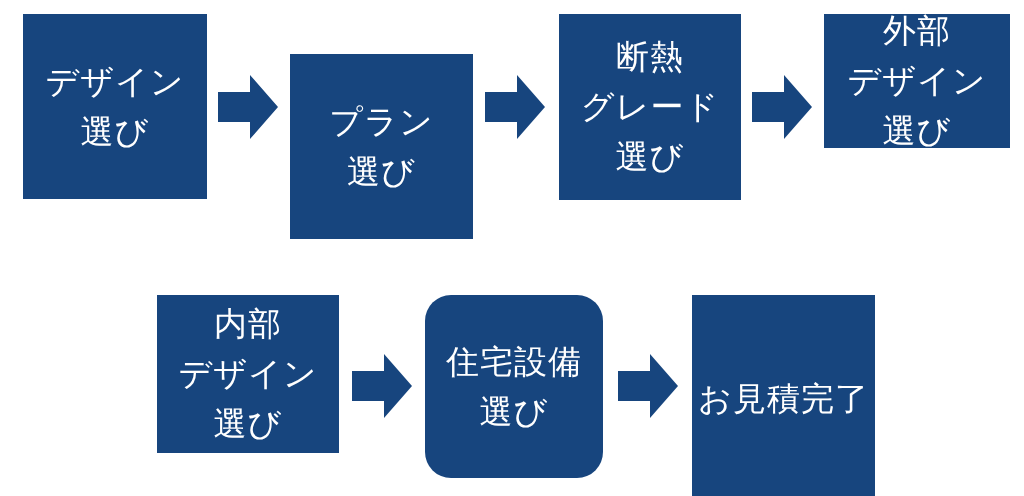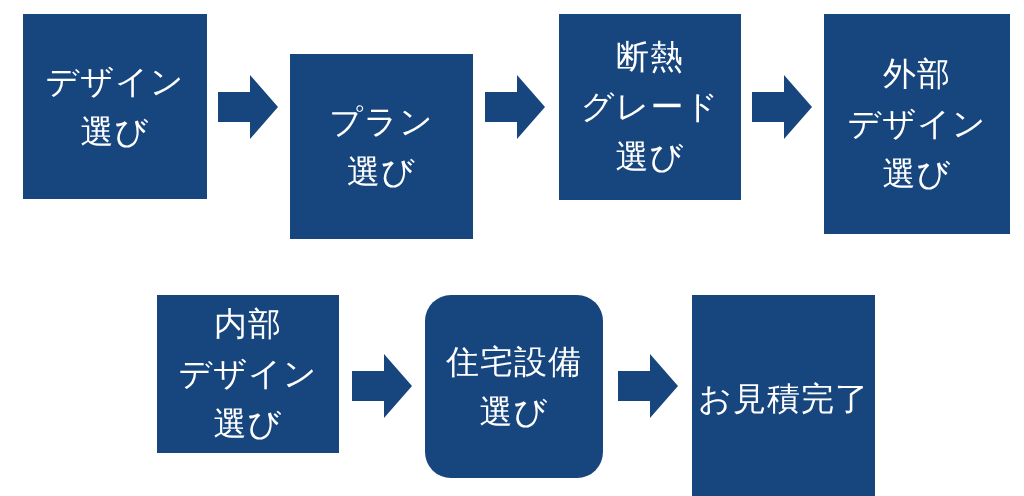--- a/index.html
+++ b/index.html
@@ -58,21 +58,21 @@
   <div class="step" style="left:559px; top:14px; width:182px; height:186px;text-align:center;">
     <span class="label">断熱
 グレード
 選び</span>
   </div>
 
   <svg class="arrow" style="left:752px; top:75px;" width="60" height="64" viewBox="0 0 60 64">
     <polygon points="0,17 32,17 32,0 60,32 32,64 32,47 0,47"></polygon>
   </svg>
 
-  <div class="step" style="left:824px; top:14px; width:186px; height:220px;">
+  <div class="step" style="left:824px; top:14px; width:186px; height:134px;">
     <span class="label">外部
 デザイン
 選び</span>
   </div>
 
   <div class="step" style="left:157px; top:295px; width:182px; height:158px;">
     <span class="label">内部
 デザイン
 選び</span>
   </div>

